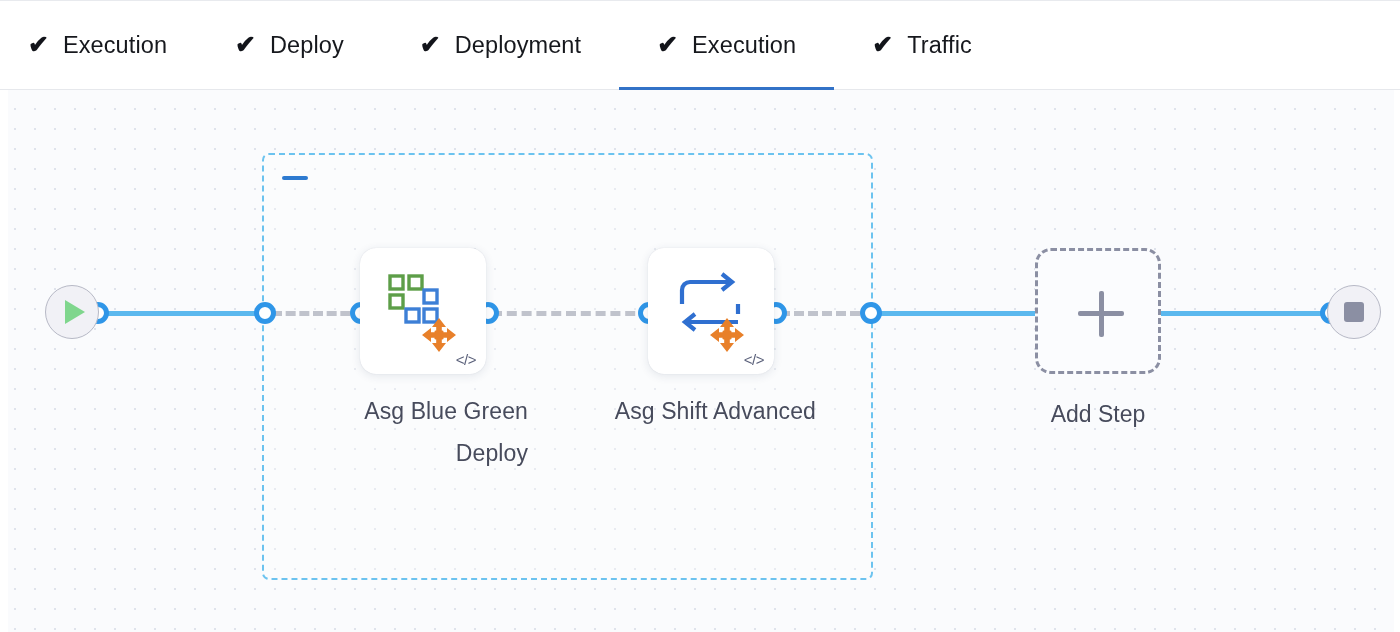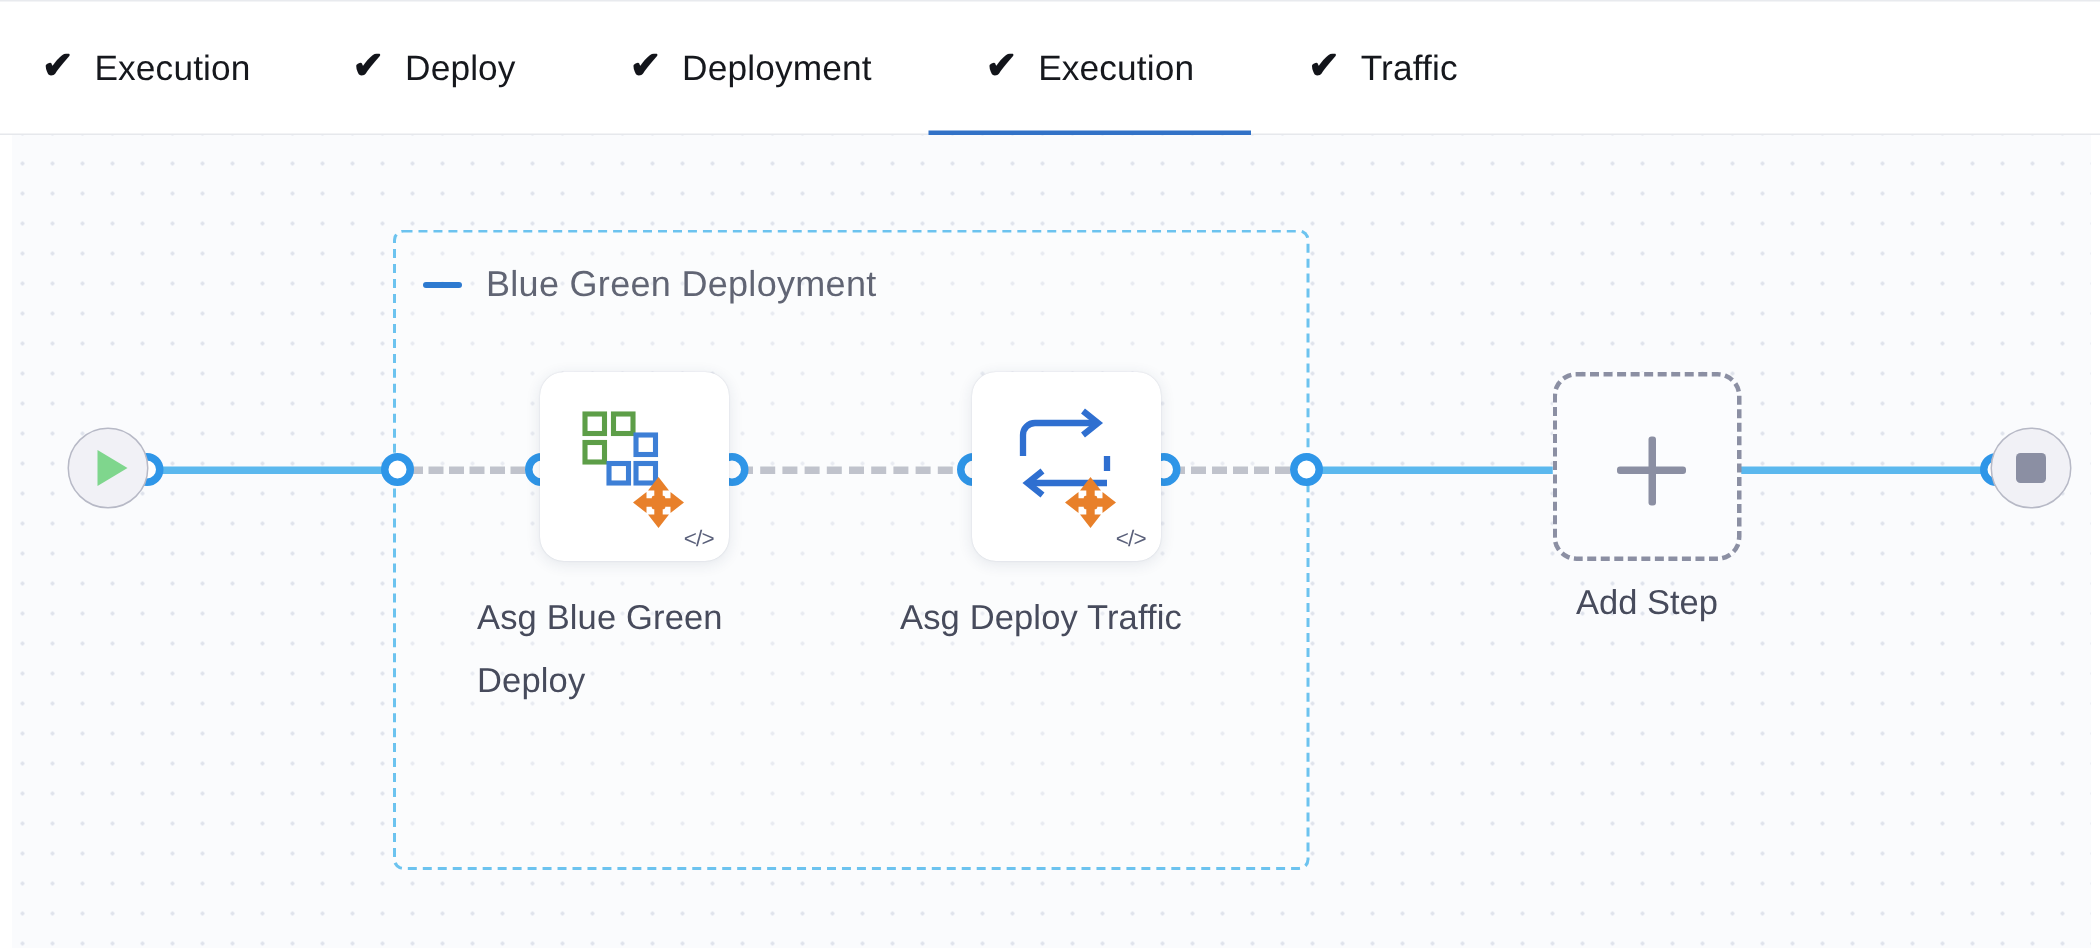--- a/index.html
+++ b/index.html
@@ -203,21 +203,21 @@
     position: absolute;
     right: 10px;
     bottom: 6px;
     font-size: 15px;
     color: #5a607a;
     font-family: "Liberation Sans", sans-serif;
     letter-spacing: -0.5px;
   }
   .step-label {
     position: absolute;
-    text-align: left;
+    text-align: right;
     font-size: 23px;
     line-height: 42px;
     color: #474b5c;
     letter-spacing: 0.1px;
   }
 
   
   .add-step {
     position: absolute;
     left: 1035px;
@@ -239,21 +239,21 @@
     left: 40px; top: 60px;
     width: 46px; height: 5px;
   }
   .plus-v {
     left: 60.5px; top: 39.5px;
     width: 5px; height: 46px;
   }
   .add-step-label {
     position: absolute;
     left: 1000px;
-    top: 298px;
+    top: 311px;
     width: 196px;
     text-align: center;
     font-size: 23px;
     color: #474b5c;
   }
 </style>
 </head>
 <body>
 
 <div id="screen">
@@ -287,21 +287,20 @@
   </div>
 
   <div class="canvas">
 
     <div class="canvas-edge-left"></div>
     <div class="canvas-edge-right"></div>
 
     <div class="group-box"></div>
     <div class="group-header">
       <span class="group-collapse"></span>
-      <span class="group-title">Blue Green Deployment</span>
     </div>
 
     <div class="edge solid" style="left:104px; top:221px; width:165px;"></div>
 
     <div class="edge dashed" style="left:272px; top:221px; width:92px;"></div>
 
     <div class="edge dashed" style="left:492px; top:221px; width:158px;"></div>
 
     <div class="edge dashed" style="left:780px; top:221px; width:94px;"></div>
 
@@ -361,21 +360,21 @@
             <path d="M59 50 l7 9 h-4.2 v5.2 h-5.6 v-5.2 h-4.2 z"></path>
             <path d="M59 84 l7 -9 h-4.2 v-5.2 h-5.6 v5.2 h-4.2 z"></path>
             <path d="M42 67 l9 -7 v4.2 h5.2 v5.6 h-5.2 v4.2 z"></path>
             <path d="M76 67 l-9 -7 v4.2 h-5.2 v5.6 h5.2 v4.2 z"></path>
             <rect x="54.5" y="62.5" width="9" height="9" rx="1.3"></rect>
           </g>
         </svg>
       </div>
       <span class="code-badge">&lt;/&gt;</span>
     </div>
-    <span class="step-label" style="left:600px; top:300px; width:216px;">Asg Deploy Traffic</span>
+    <span class="step-label" style="left:600px; top:300px; width:216px;">Asg Shift Advanced</span>
 
     <div class="add-step">
       <span class="plus-h"></span>
       <span class="plus-v"></span>
     </div>
     <span class="add-step-label">Add Step</span>
 
     <div class="terminal" style="left:1327px; top:195px;">
       <span class="stop-sq"></span>
     </div>

